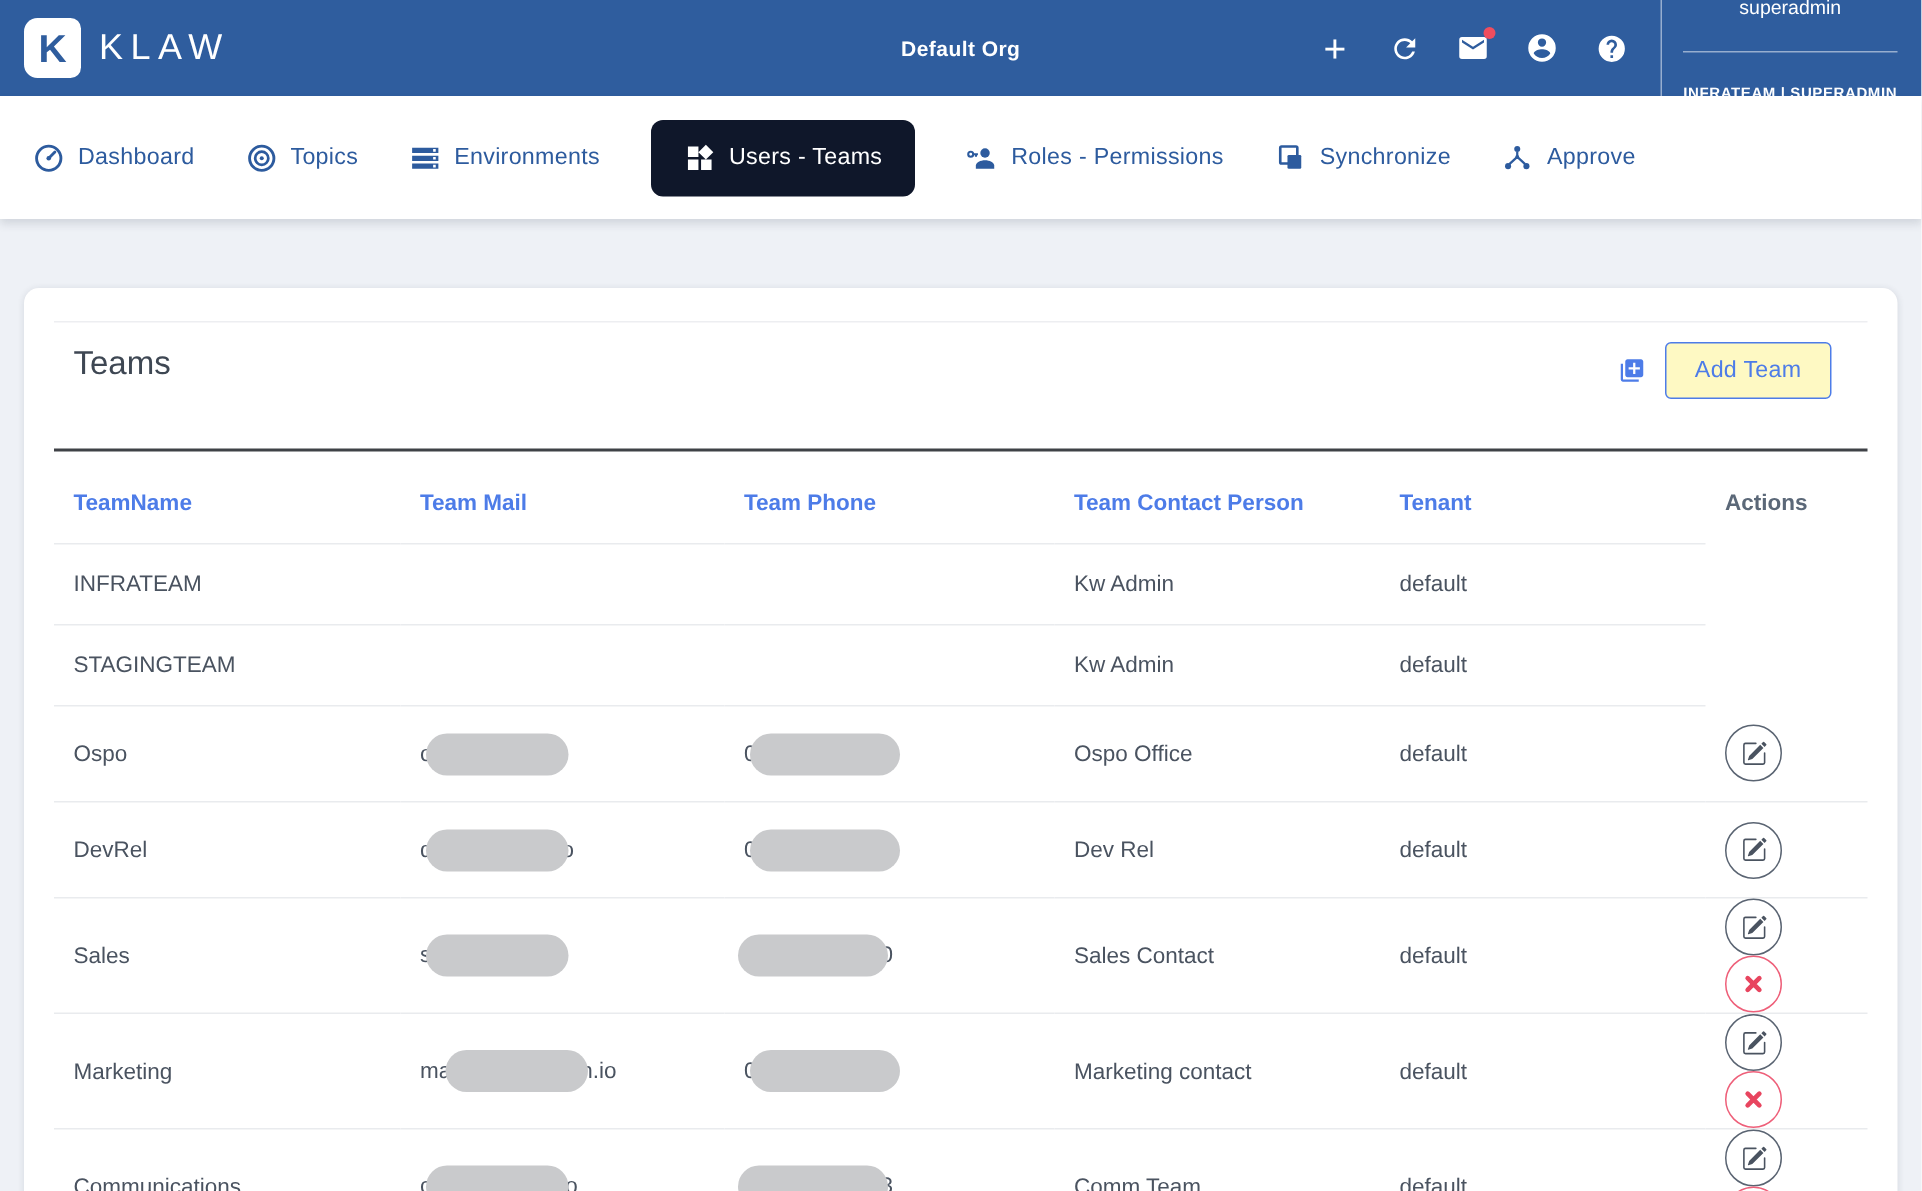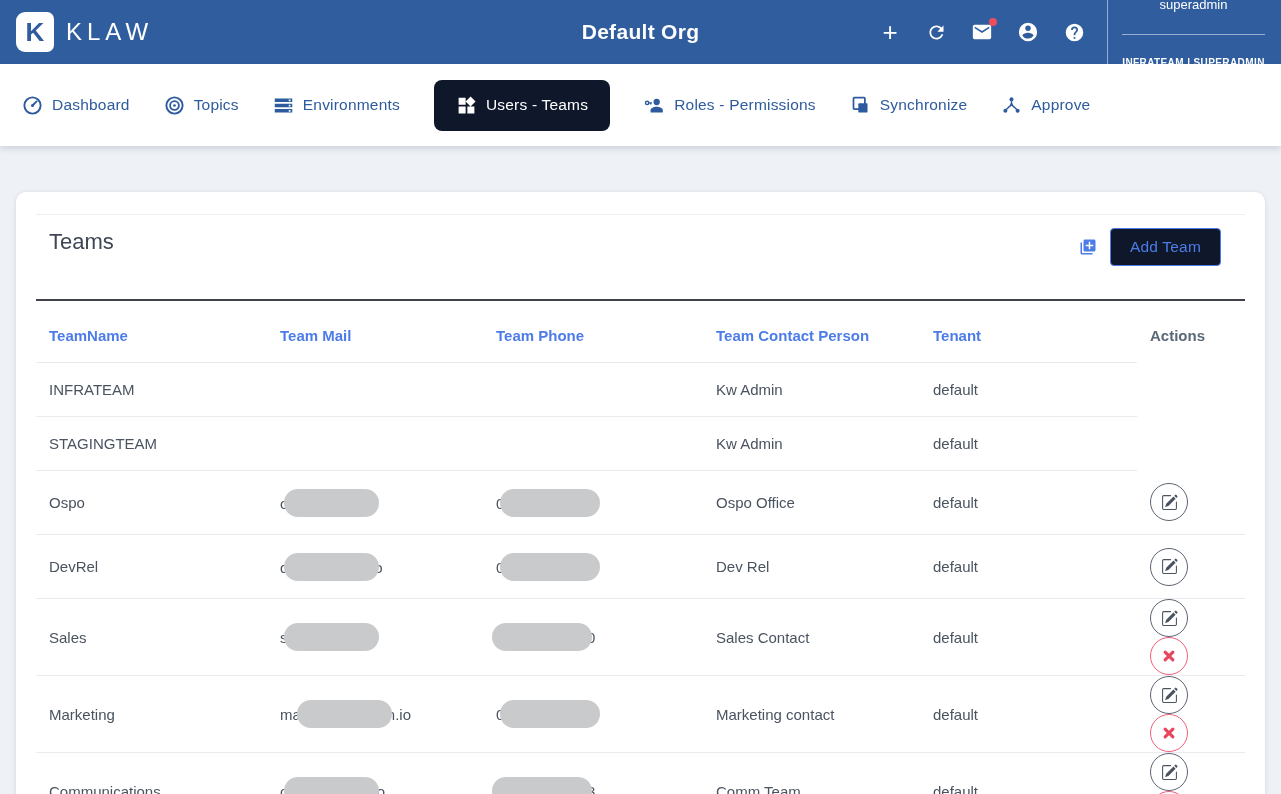--- a/index.html
+++ b/index.html
@@ -27,21 +27,21 @@
     border-radius: 9px 7px 7px 9px;
     display: flex; align-items: center; justify-content: center;
     color: #2f5d9e;
     font-weight: 800; font-size: 26px;
     cursor: pointer;
   }
   .brand-name { font-size: 24px; letter-spacing: 5px; font-weight: 500; color: #fff; }
   .org-title {
     position: absolute; left: 50%; top: 50%;
     transform: translate(-50%, -50%);
-    font-size: 21px; font-weight: 700; letter-spacing: .3px;
+    font-size: 14px; font-weight: 700; letter-spacing: .3px;
   }
   .header-right { margin-left: auto; display: flex; align-items: center; }
   .hdr-icons { display: flex; align-items: center; gap: 24px; margin-right: 22px; }
   .hdr-icon { width: 22px; height: 22px; display: inline-flex; align-items: center;
               justify-content: center; cursor: pointer; position: relative; color:#fff; }
   .hdr-icon svg { display: block; }
   .plus-glyph { font-size: 26px; font-weight: 400; line-height: 20px; }
   .mail-badge {
     position: absolute; top: -3px; right: -4px;
     width: 8px; height: 8px; border-radius: 50%;
@@ -86,21 +86,21 @@
   }
   .card-strip { height: 23px; border-bottom: 1px solid #edeef1; }
   .card-head {
     height: 84px; padding: 13px 13px 0 13px;
     display: flex; justify-content: space-between; align-items: flex-start;
   }
   .card-title { font-size: 22px; font-weight: 500; color: #3e4753; line-height: 28px; }
   .head-right { display: flex; align-items: center; gap: 13px; margin-right: 11px; }
   .add-queue-icon { color: #4d7ce8; display: inline-flex; cursor: pointer; }
   .btn-add {
-    border: 1px solid #4d7ce8; color: #4d7ce8; background: #0f172a;
+    border: 1px solid #4d7ce8; color: #4d7ce8; background: #fef9c3;
     border-radius: 4px; font-size: 15.5px; padding: 0 19px; height: 38px;
     font-family: inherit; cursor: pointer; letter-spacing: .2px;
   }
   .dark-rule { height: 2px; background: #3f4247; }
 
   
   table { width: 100%; border-collapse: collapse; table-layout: fixed; }
   th {
     text-align: left; font-size: 15px; font-weight: 700;
     color: #4d7ce8; padding: 26px 13px 18px;

